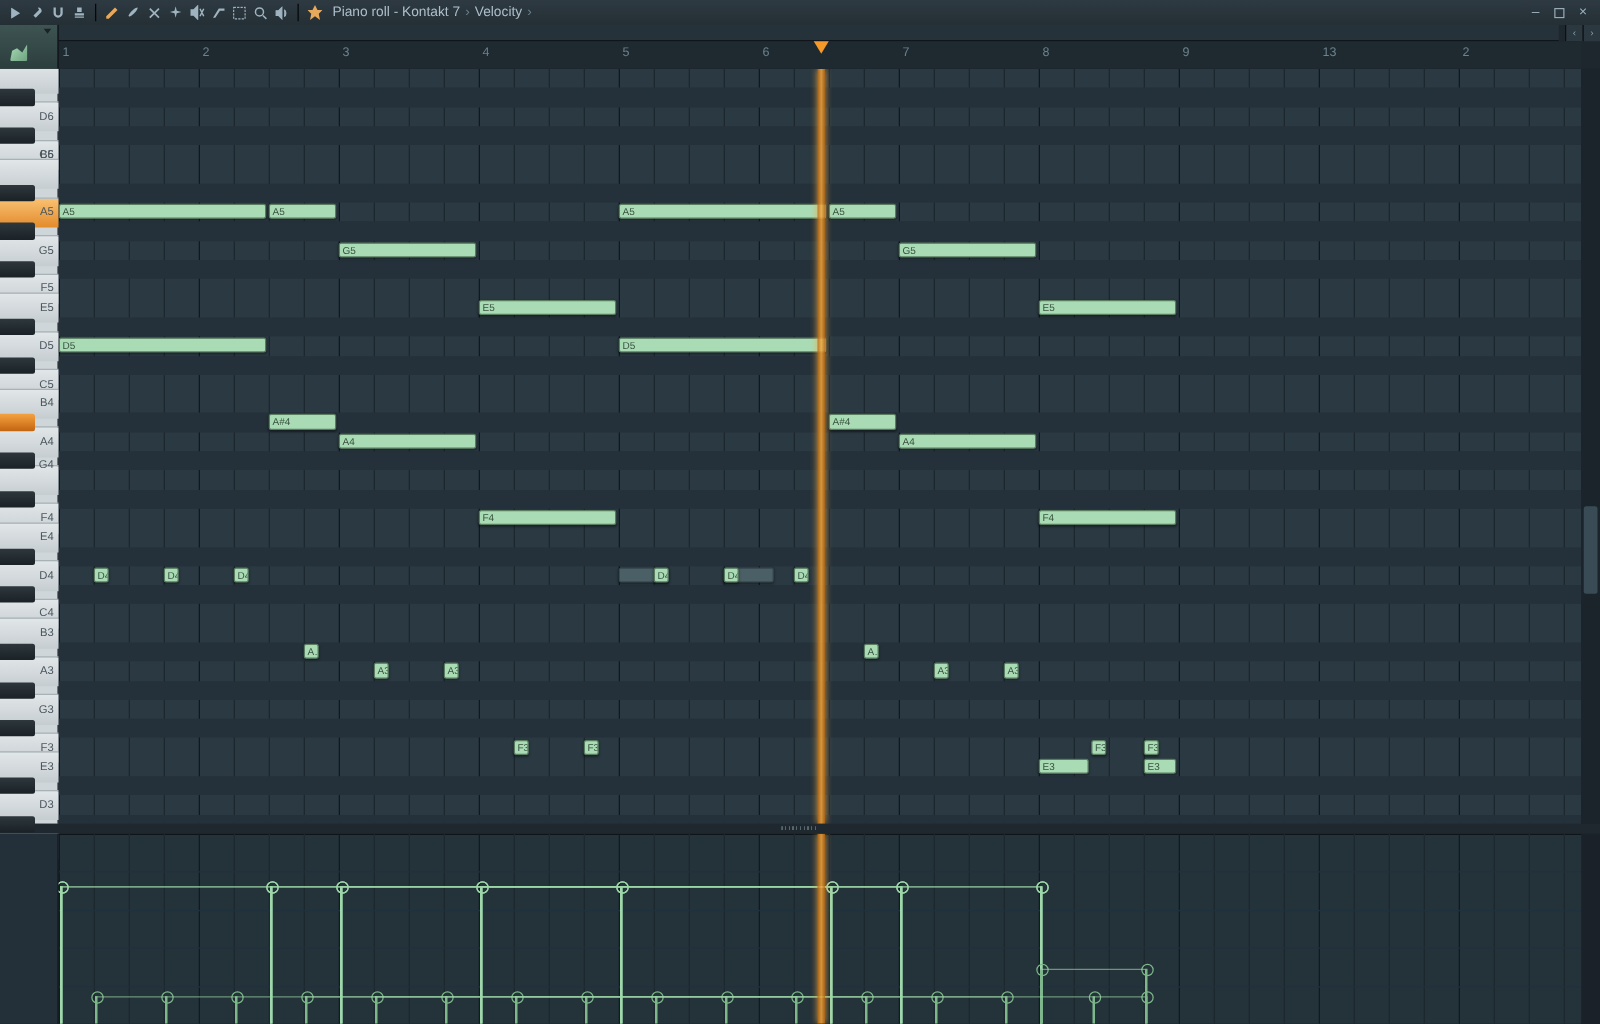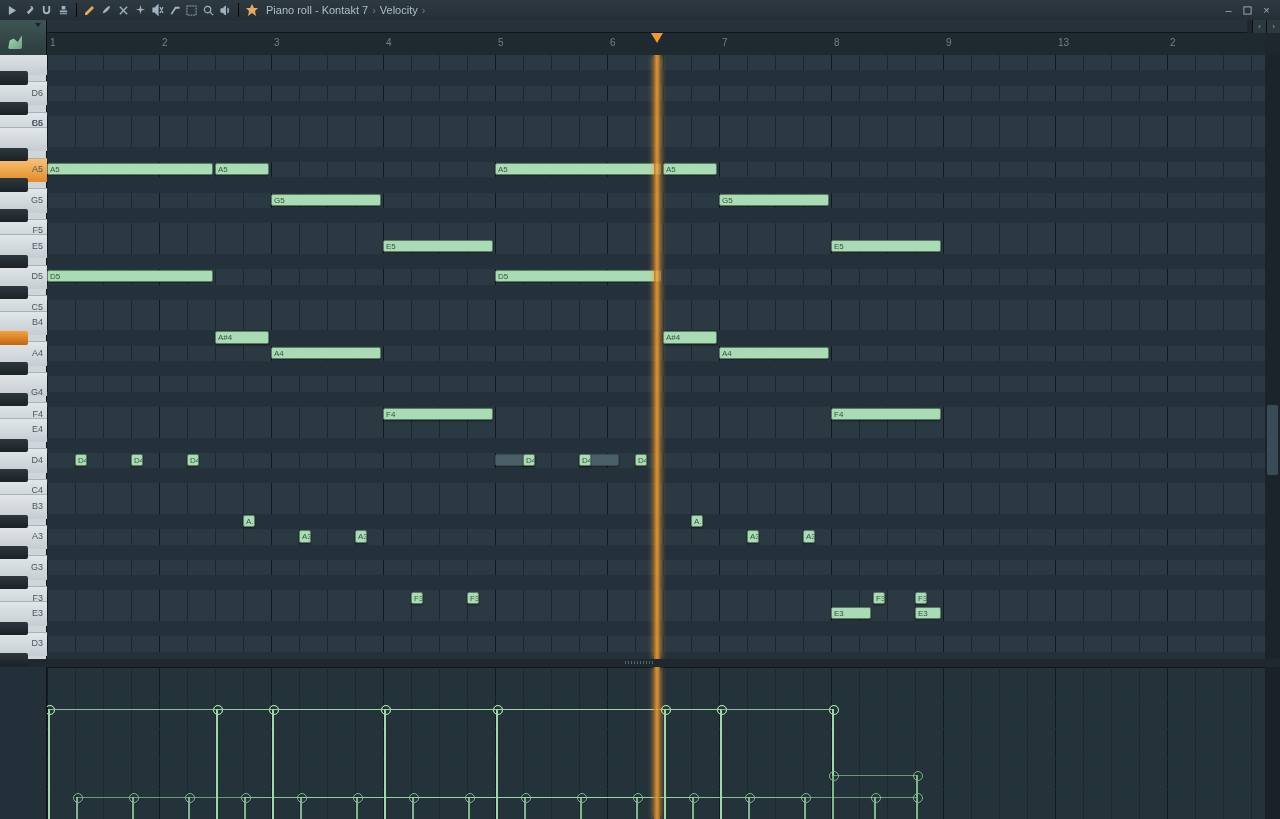--- a/index.html
+++ b/index.html
@@ -235,21 +235,21 @@
       <span class="key-label" style="top: 63.2px;">C6</span>
       <span class="key-label" style="top: 63px;">B5</span>
       <span class="key-label" style="top: 109.1px;">A5</span>
       <span class="key-label" style="top: 139.7px;">G5</span>
       <span class="key-label" style="top: 170.3px;">F5</span>
       <span class="key-label" style="top: 185.6px;">E5</span>
       <span class="key-label" style="top: 216.2px;">D5</span>
       <span class="key-label" style="top: 246.8px;">C5</span>
       <span class="key-label" style="top: 262.1px;">B4</span>
       <span class="key-label" style="top: 292.7px;">A4</span>
-      <span class="key-label" style="top: 332px; text-align: center;">G4</span>
+      <span class="key-label" style="top: 311px; text-align: center;">G4</span>
       <span class="key-label" style="top: 353.9px;">F4</span>
       <span class="key-label" style="top: 369.2px;">E4</span>
       <span class="key-label" style="top: 399.8px;">D4</span>
       <span class="key-label" style="top: 430.4px;">C4</span>
       <span class="key-label" style="top: 445.7px;">B3</span>
       <span class="key-label" style="top: 476.3px;">A3</span>
       <span class="key-label" style="top: 506.9px;">G3</span>
       <span class="key-label" style="top: 537.5px;">F3</span>
       <span class="key-label" style="top: 552.8px;">E3</span>
       <span class="key-label" style="top: 583.4px;">D3</span>

